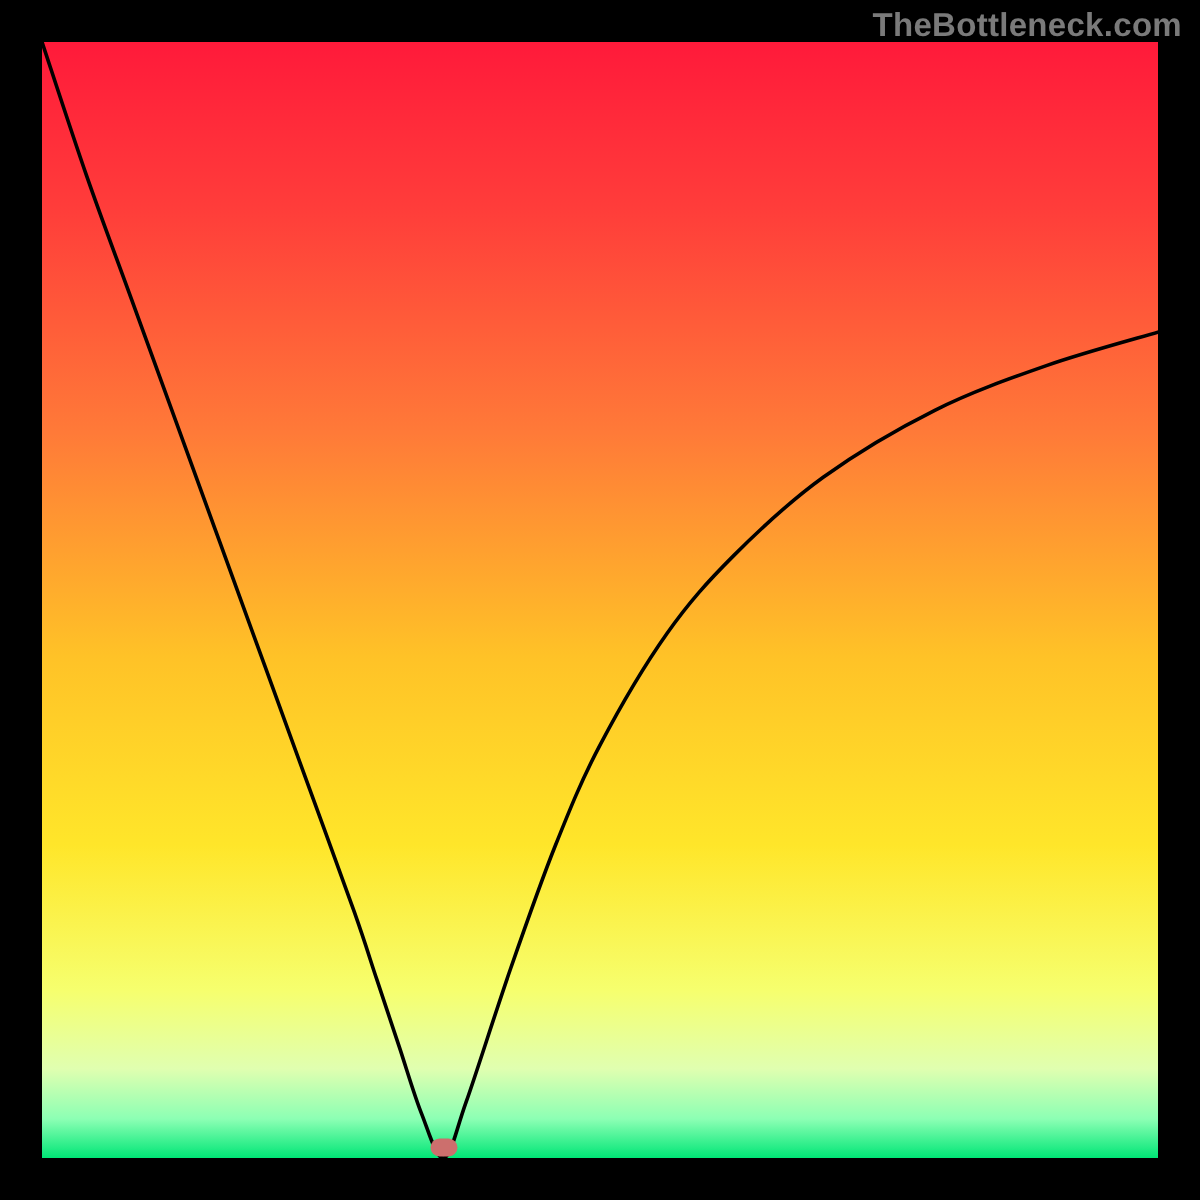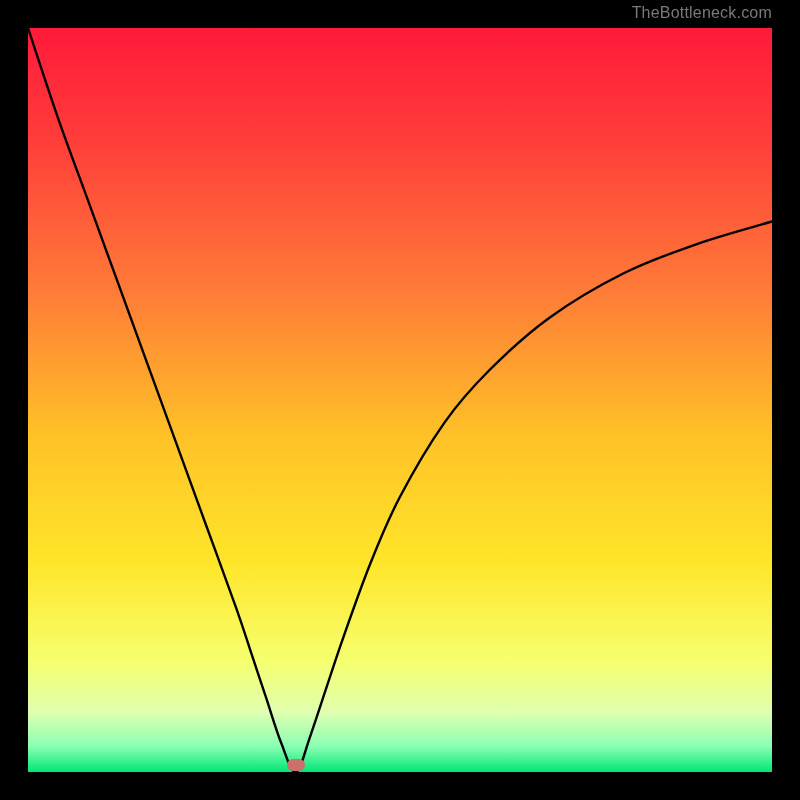--- a/index.html
+++ b/index.html
@@ -35,24 +35,24 @@
   .curve-svg {
     position: absolute;
     left: 0;
     top: 0;
     width: 100%;
     height: 100%;
   }
   .watermark {
     position: absolute;
     top: 4px;
-    right: 28px;
+    right: 12px;
     color: #7a7a7a;
-    font-size: 16px;
-    font-weight: 400;
+    font-size: 22px;
+    font-weight: 700;
     letter-spacing: 0.2px;
   }
   .dot {
     position: absolute;
     width: 18px;
     height: 12px;
     border-radius: 6px;
     transform: translate(-50%, -50%);
   }
 </style>

